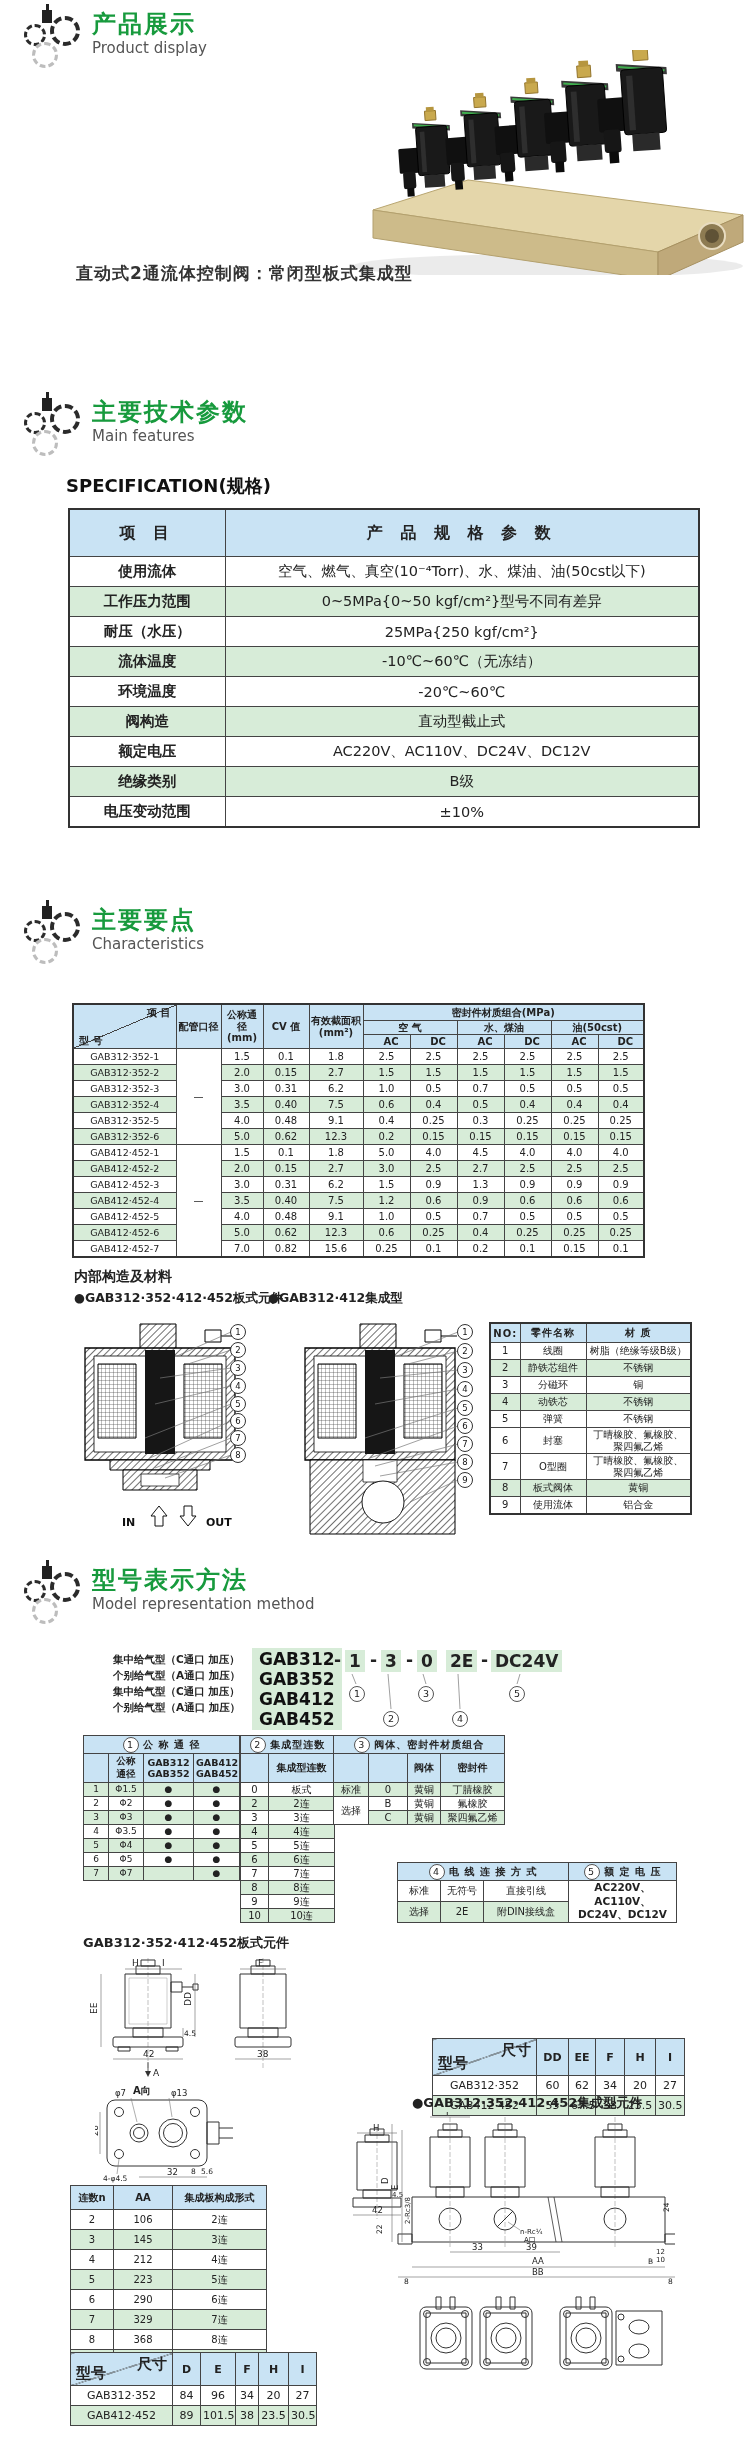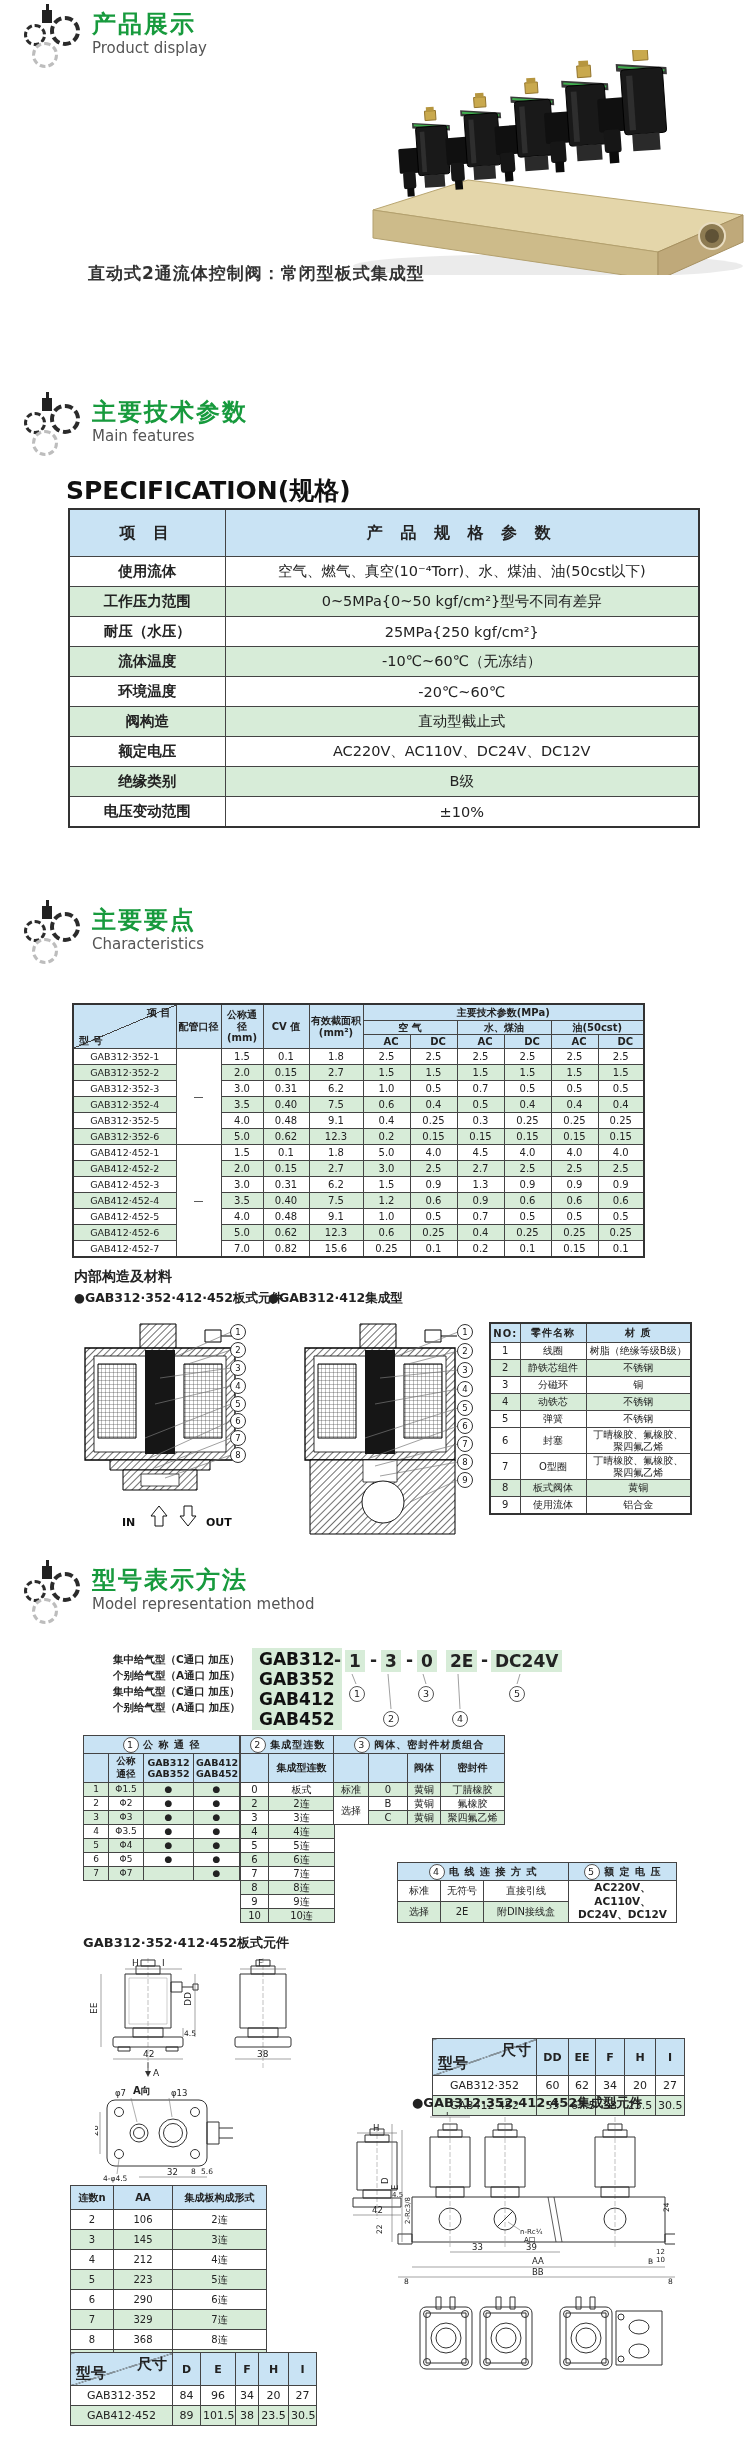--- a/index.html
+++ b/index.html
@@ -13,22 +13,22 @@
   .gear{position:absolute;border-radius:50%;background:#fff;box-sizing:border-box;}
   .gear.b1{width:30px;height:30px;border:4px dashed #2b2b2b;left:28px;top:6px;}
   .gear.b2{width:22px;height:22px;border:3.5px dashed #2b2b2b;left:2px;top:14px;}
   .gear.b3{width:26px;height:26px;border:3.5px dashed #bdbdbd;left:10px;top:32px;}
   .cab{position:absolute;width:10px;height:13px;background:#222;left:20px;top:0px;}
   .chim{position:absolute;width:3px;height:8px;background:#222;left:24px;top:-6px;}
   .sectxt{margin-left:8px;}
   .t-cn{color:#179a3d;font-size:24px;font-weight:bold;letter-spacing:2px;line-height:28px;}
   .t-en{color:#555;font-size:15px;line-height:20px;}
 
-  .caption{position:absolute;left:88px;top:262px;font-size:17px;font-weight:bold;color:#333;letter-spacing:1px;}
-  .spec-title{position:absolute;left:66px;top:474px;font-size:25px;font-weight:bold;color:#111;}
+  .caption{position:absolute;left:76px;top:262px;font-size:17px;font-weight:bold;color:#333;letter-spacing:1px;}
+  .spec-title{position:absolute;left:66px;top:474px;font-size:18px;font-weight:bold;color:#111;}
 
   
   table{position:absolute;border-collapse:collapse;table-layout:fixed;background:#fff;}
   td,th{border:1px solid #444;text-align:center;vertical-align:middle;padding:0 2px;overflow:hidden;}
   thead th{background:#c9e3f4;font-weight:bold;}
   tr.g{background:#d7ecd8;}
   .pre{white-space:pre-line;}
 
   
   .spec{left:68px;top:508px;width:632px;font-size:14.5px;border:2px solid #333;}
@@ -283,21 +283,21 @@
     <thead>
       <tr>
         <th class="corner" rowspan="3">
             <span class="ct">项 目</span>
             <span class="cb">型 号</span>
           </th>
         <th rowspan="3">配管口径</th>
         <th rowspan="3">公称通径(mm)</th>
         <th rowspan="3">CV 值</th>
         <th rowspan="3">有效截面积(mm²)</th>
-        <th colspan="6">主要技术参数(MPa)</th>
+        <th colspan="6">密封件材质组合(MPa)</th>
       </tr>
       <tr>
         <th colspan="2">空 气</th>
         <th colspan="2">水、煤油</th>
         <th colspan="2">油(50cst)</th>
       </tr>
       <tr>
         <th>AC</th>
           <th>DC</th>
           <th>AC</th>

